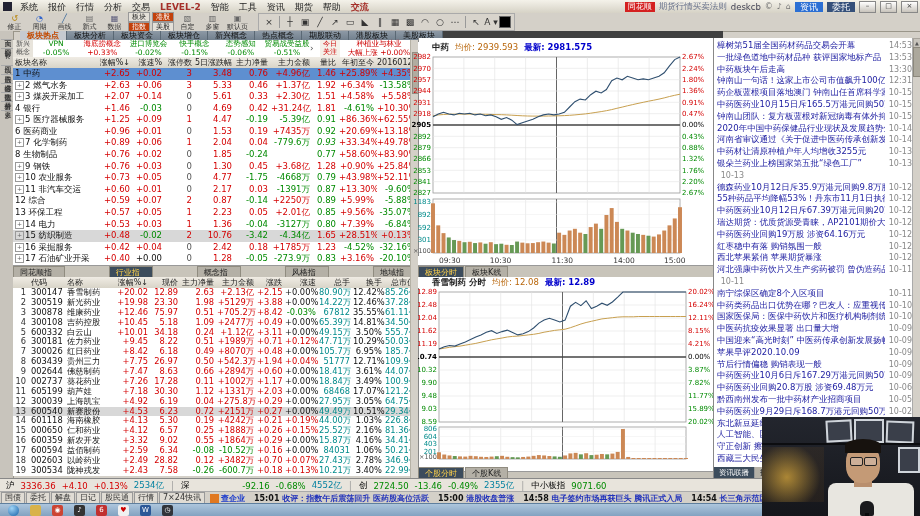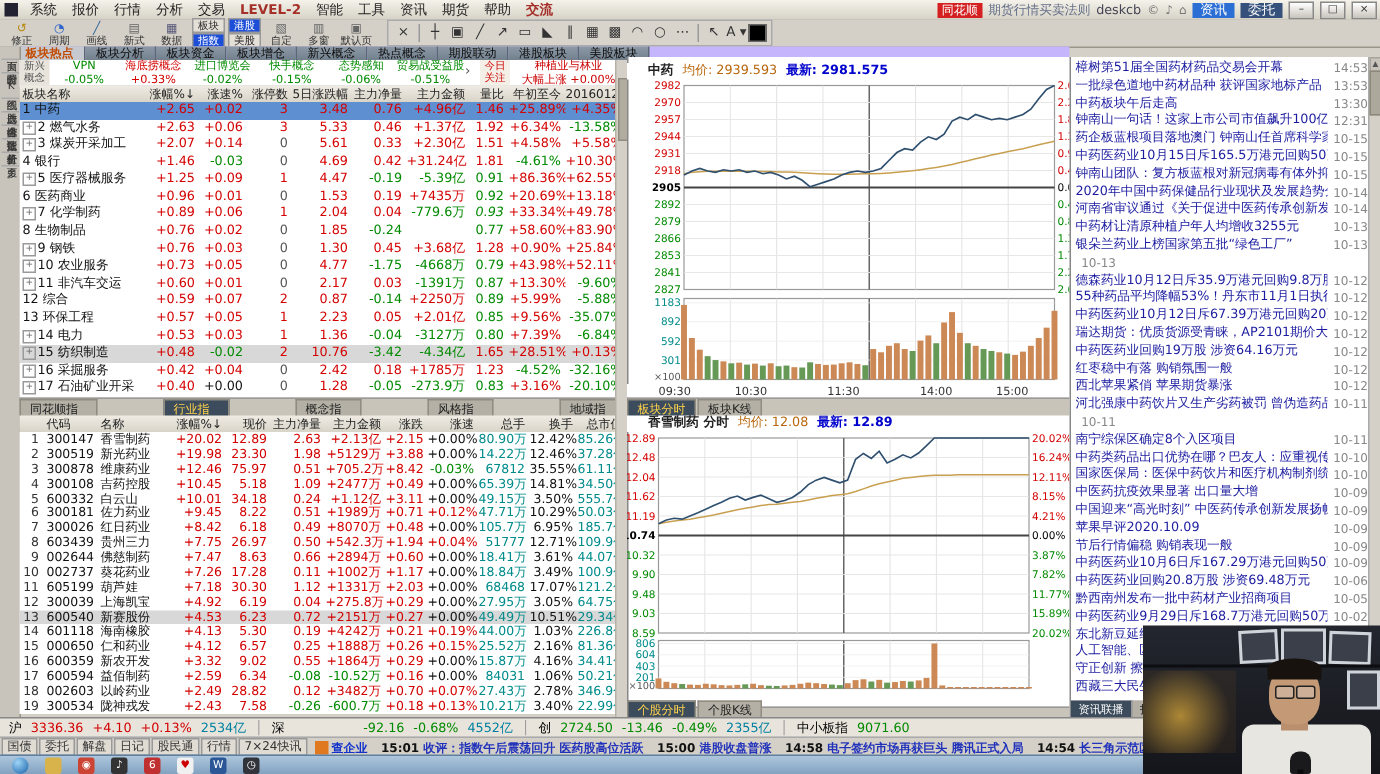--- a/index.html
+++ b/index.html
@@ -22,28 +22,28 @@
   .win-btn{width:15px;height:10px;background:linear-gradient(#fff,#c8c4bc);border:1px solid #888;
            font-size:7px;line-height:8px;text-align:center;color:#333;}
   
   .toolbar{left:0;top:13px;width:920px;height:18px;background:#d4d0c8;border-bottom:1px solid #9a968a;
            display:flex;align-items:center;padding-left:2px;}
   .tool-btn{width:25px;text-align:center;}
   .tool-ico{display:block;font-size:8px;line-height:9px;}
   .tool-lbl{display:block;font-size:7px;line-height:8px;color:#333;}
   .seg{display:flex;flex-direction:column;margin:0 1px;}
   .seg span{font-size:7px;height:8px;line-height:8px;padding:0 3px;border:1px solid #999;background:#e4e0d8;color:#222;}
-  .seg span.on{background:#1d4ed8;color:#fff;}
+  .seg span.on{background:#c2410c;color:#fff;}
   .drawbar{display:flex;align-items:center;margin-left:8px;gap:1px;border:1px solid #aaa;
            background:#d8d4cc;height:16px;padding:0 3px;}
   .dt{width:14px;height:13px;line-height:13px;text-align:center;font-size:9px;color:#333;}
   .dt-sep{width:1px;height:12px;background:#999;margin:0 2px;}
   .swatch{width:10px;height:10px;background:#000;border:1px solid #666;}
   
-  .tabstrip{left:10px;top:31px;width:703px;height:9px;background:#c4b5fd;display:flex;}
+  .tabstrip{left:20px;top:31px;width:703px;height:9px;background:#404040;display:flex;}
   .tab{padding:0 7px;line-height:9px;font-size:8px;color:#0c0c0c;border-right:1px solid #5a6874;
        background:linear-gradient(#8d99a5,#72808e);}
   .tab.on{background:#c6cad0;color:#c34a00;font-weight:bold;}
   
   .vstrip{left:0;top:31px;width:13px;height:447px;background:#c8c4bc;border-right:1px solid #989488;}
   .vs-item{writing-mode:vertical-rl;text-orientation:upright;font-size:7px;color:#333;
            padding:4px 0;margin:0 auto;border-bottom:1px solid #aaa;width:12px;text-align:center;}
   
   .concept{left:13px;top:40px;width:405px;height:17px;background:#fff;border-bottom:1px solid #bbb;
            display:flex;align-items:stretch;}
@@ -783,21 +783,21 @@
   <div class="abs gapcol">
       <div class="gap-thumb"></div>
     </div>
 
   <div class="abs chartbg"></div>
   <div class="abs ctitle" style="left:418px;top:42px;width:295px;">
     <span class="ct-name">中药</span>
     <span class="ct-avg">均价: 2939.593</span>
     <span class="ct-last">最新: 2981.575</span>
   </div>
-  <div class="abs" id="c1svg" style="left:423px;top:53px;width:295px;height:203px;padding-left:12px;">
+  <div class="abs" id="c1svg" style="left:400px;top:53px;width:295px;height:203px;padding-left:12px;">
       <svg width="295" height="203" xmlns="http://www.w3.org/2000/svg" style="display:block">
         <rect x="21" y="4" width="247" height="136" fill="#fff" stroke="#999" stroke-width="0.8"></rect>
         <rect x="21" y="146" width="247" height="54" fill="#fff" stroke="#999" stroke-width="0.8"></rect>
         <line x1="51.875" y1="4" x2="51.875" y2="140" stroke="#e0e0e0" stroke-width="0.6"></line>
         <line x1="51.875" y1="146" x2="51.875" y2="200" stroke="#e0e0e0" stroke-width="0.6"></line>
         <line x1="82.75" y1="4" x2="82.75" y2="140" stroke="#e0e0e0" stroke-width="0.6"></line>
         <line x1="82.75" y1="146" x2="82.75" y2="200" stroke="#e0e0e0" stroke-width="0.6"></line>
         <line x1="113.625" y1="4" x2="113.625" y2="140" stroke="#e0e0e0" stroke-width="0.6"></line>
         <line x1="113.625" y1="146" x2="113.625" y2="200" stroke="#e0e0e0" stroke-width="0.6"></line>
         <line x1="144.5" y1="4" x2="144.5" y2="140" stroke="#666" stroke-width="1"></line>

